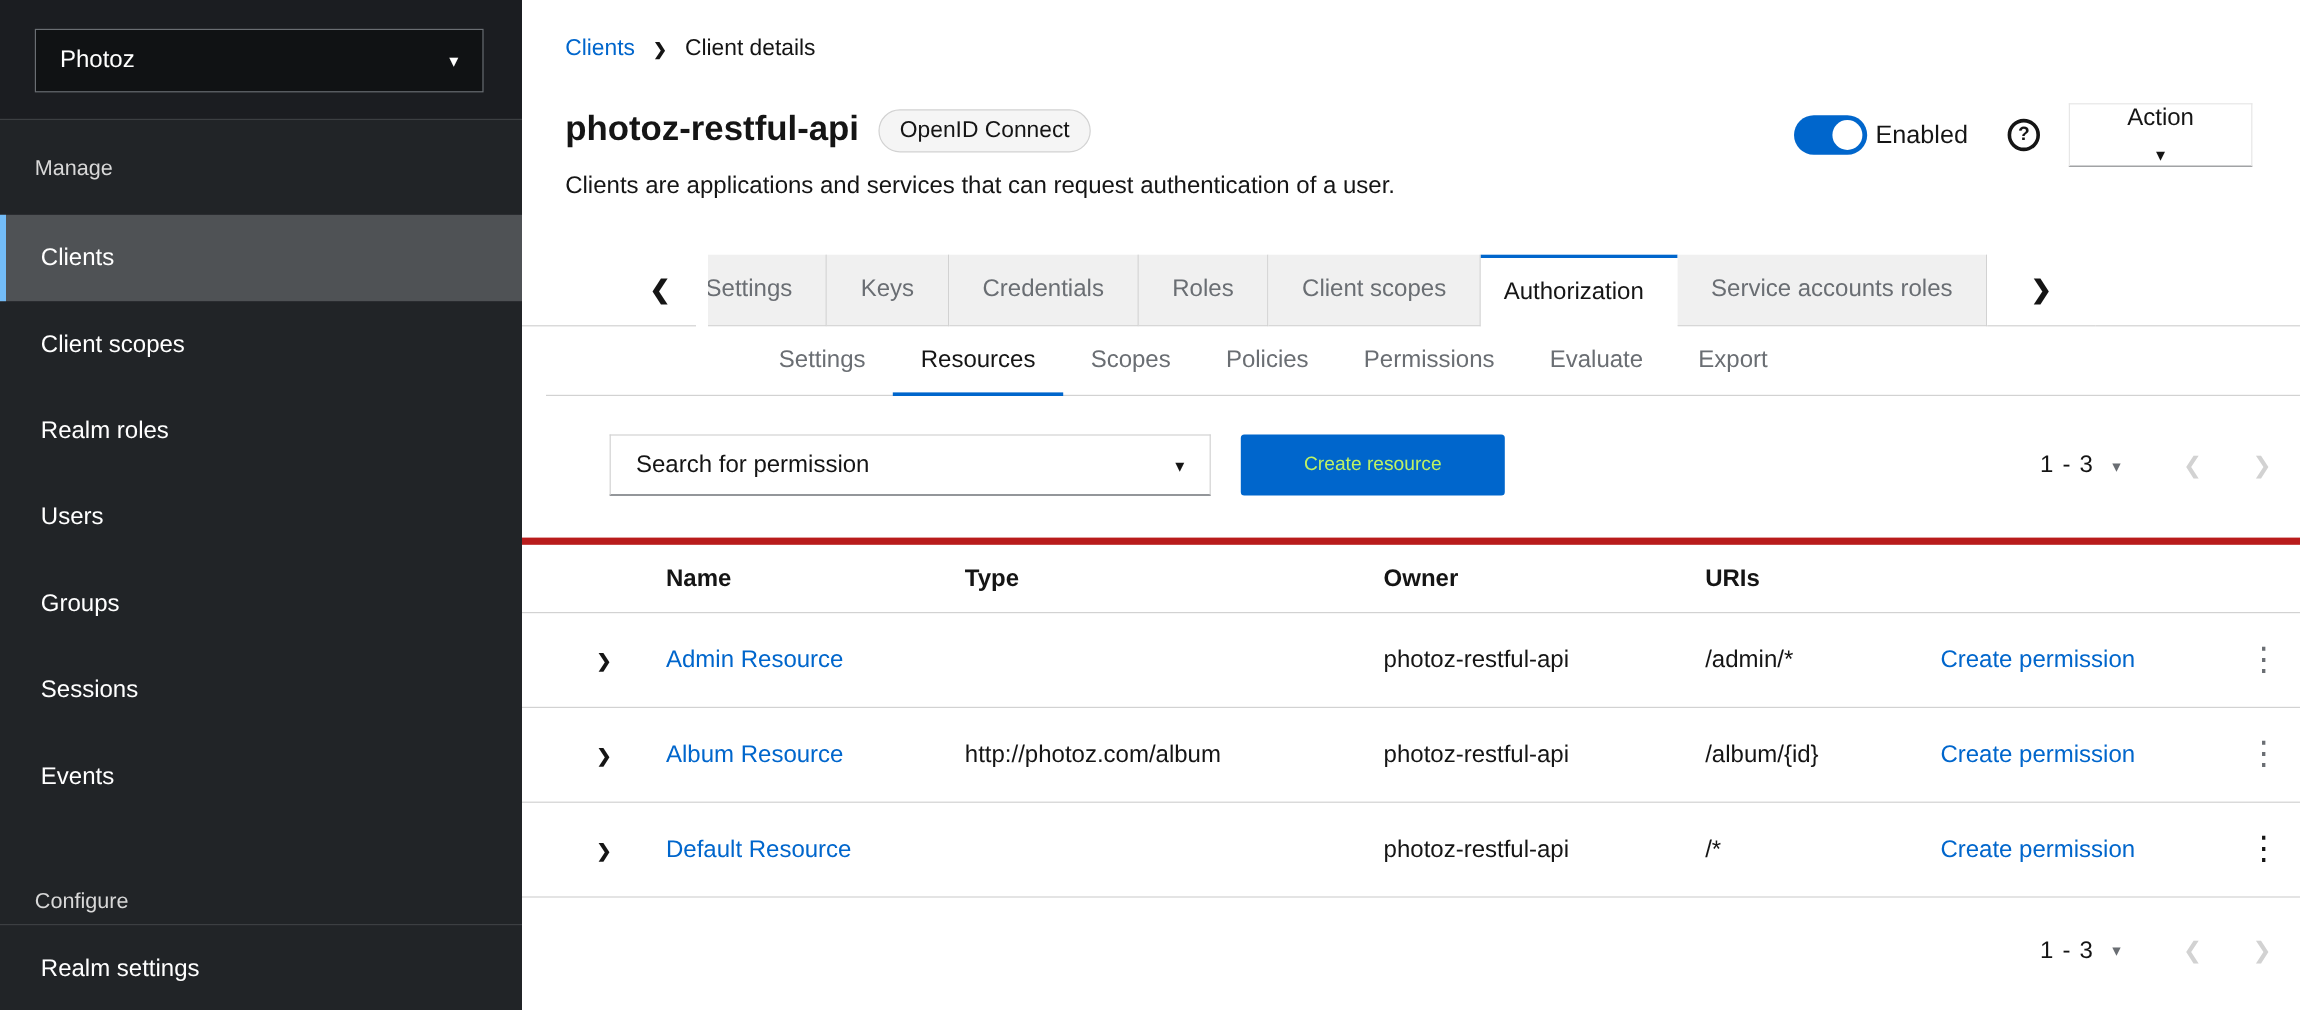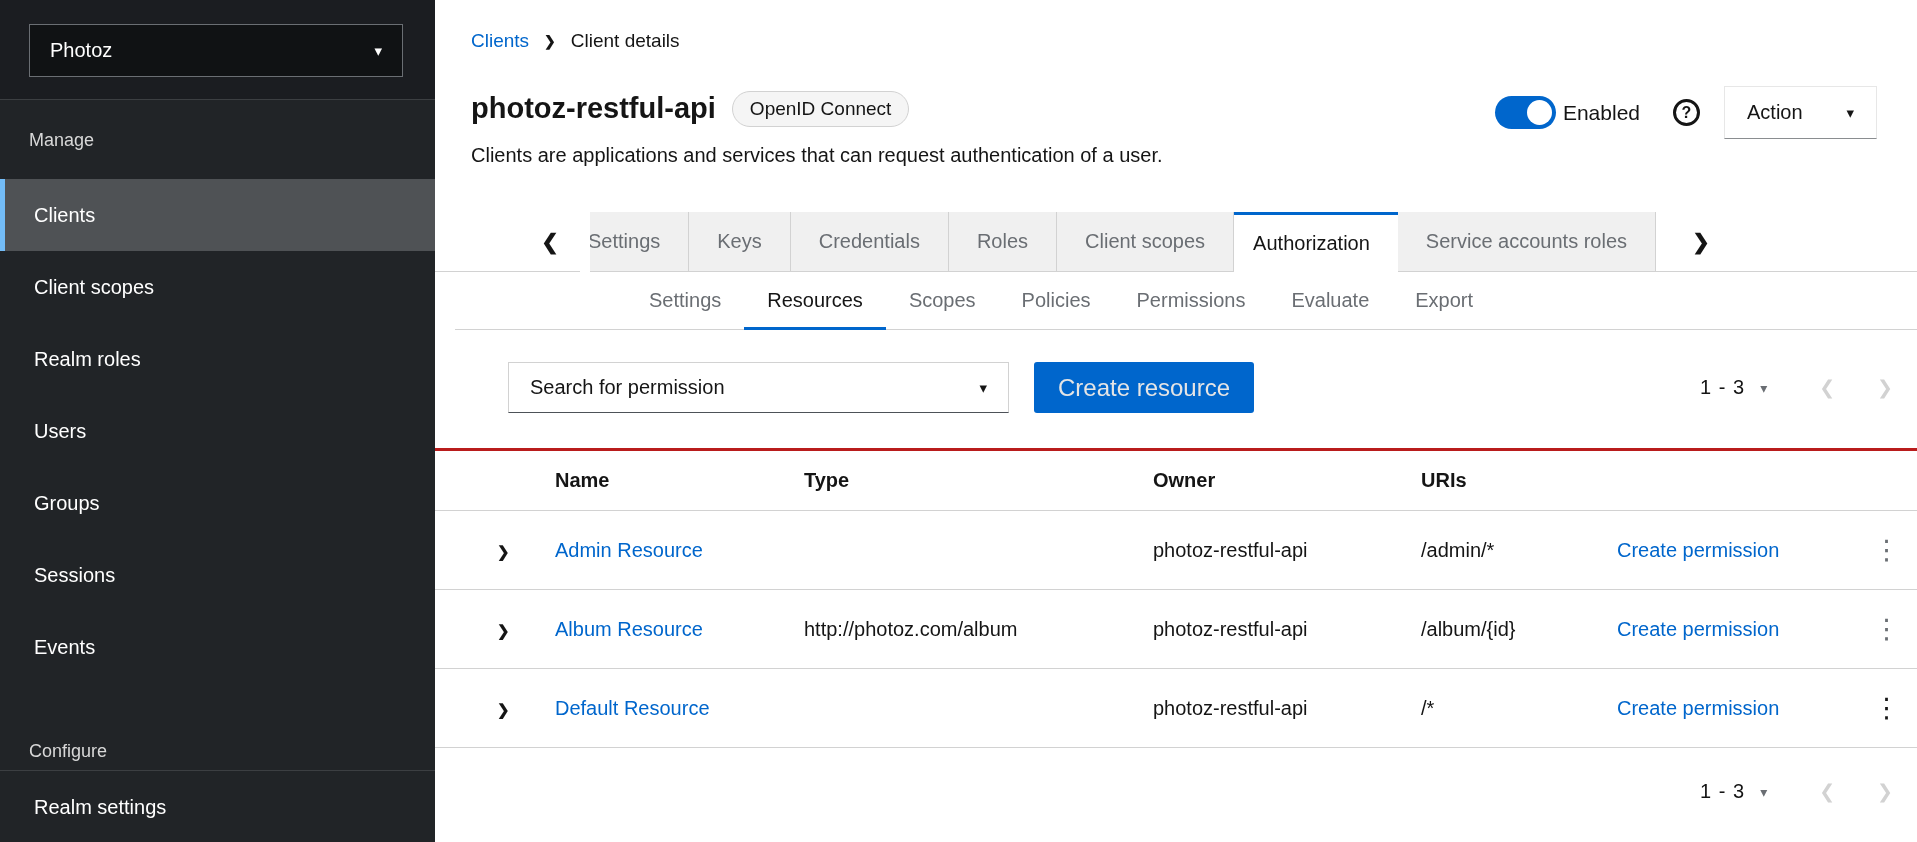--- a/index.html
+++ b/index.html
@@ -40,21 +40,21 @@
   .toggle { width:61px; height:33px; border-radius:17px; background:#0066cc; position:relative; cursor:pointer; }
   .toggle .knob { position:absolute; right:4px; top:4px; width:25px; height:25px; border-radius:50%; background:#fff; }
   .enabled-label { font-size:21px; margin-left:7px; }
   .help-icon {
     margin-left:33px; width:27px; height:27px; border:3px solid #151515; border-radius:50%;
     display:flex; align-items:center; justify-content:center; font-size:16px; font-weight:700; cursor:pointer;
   }
   .action-btn {
     margin-left:24px; width:153px; height:53px; background:#fff; font-family:inherit;
     border:1px solid #e7e7e7; border-bottom:1px solid #8a8d90; font-size:20px; color:#151515;
-    display:flex; align-items:center; justify-content:space-between; padding:0 22px; cursor:pointer;
+    display:flex; justify-content:space-between; padding:0 22px; cursor:pointer;flex-direction:column;
   }
   .caret { font-size:15px; color:#151515; }
   
   .tabstrip { display:flex; height:60px; margin-top:45px; }
   .tab-spacer { width:85px; border-bottom:1px solid #d2d2d2; }
   .tab-scroll { width:60px; border:none; background:#fff; font-size:21px; font-weight:700; color:#151515;
     border-bottom:1px solid #d2d2d2; cursor:pointer; }
   .tab-scroll.right { width:90px; }
   .tabs-scroll { display:flex; overflow:hidden; margin-left:10px; }
   .tab {
@@ -71,36 +71,36 @@
   .subtab.active { color:#151515; }
   .subtab.active::after { content:""; position:absolute; left:0; right:0; bottom:-1px; height:3px; background:#0066cc; }
   
   .toolbar { display:flex; align-items:center; margin-top:32px; padding-left:73px; }
   .search-select {
     width:501px; height:51px; background:#fff; border:1px solid #d2d2d2; border-bottom:1px solid #4d5258;
     display:flex; align-items:center; justify-content:space-between; padding:0 21px;
     font-size:20px; color:#151515; cursor:pointer;
   }
   .create-btn {
-    margin-left:25px; width:220px; height:51px; background:#0066cc; color:#e5e5e5; border:none;
-    border-radius:3px; font-size:24px; font-family:inherit; cursor:pointer;
+    margin-left:25px; width:220px; height:51px; background:#0066cc; color:#bef264; border:none;
+    border-radius:3px; font-size:16px; font-family:inherit; cursor:pointer;
   }
   .pagination { margin-left:auto; margin-right:24px; display:flex; align-items:center; }
   .page-range { font-size:20px; color:#151515; letter-spacing:1px; }
   .page-caret { font-size:14px; color:#6a6e73; margin-left:15px; cursor:pointer; }
   .page-nav { font-size:19px; color:#d2d2d2; border:none; background:none; cursor:default; }
   .page-nav.prev { margin-left:52px; }
   .page-nav.next { margin-left:42px; }
   
   .resource-table { margin-top:35px; }
   .trow {
     display:grid; grid-template-columns:120px 249px 349px 268px 196px 238px 1fr;
     align-items:center; border-bottom:1px solid #d2d2d2;
   }
-  .trow.thead { height:63px; border-top:3px solid #b91c1c; font-weight:700; font-size:20px; }
+  .trow.thead { height:63px; border-top:6px solid #b91c1c; font-weight:700; font-size:20px; }
   .trow.tdata { height:79px; font-size:20px; }
   .cell-expand { padding-left:62px; }
   .expand-btn { background:none; border:none; font-size:15px; font-weight:700; color:#151515; cursor:pointer; }
   .name-link, .perm-link { color:#0066cc; text-decoration:none; font-size:20px; cursor:pointer; }
   .cell-kebab { padding-left:18px; }
   .kebab { background:none; border:none; font-size:27px; color:#6a6e73; cursor:pointer; line-height:27px; }
   .kebab.dark { color:#151515; }
   .bottom-pagination { display:flex; justify-content:flex-end; margin-top:32px; }
 </style>
 </head>

